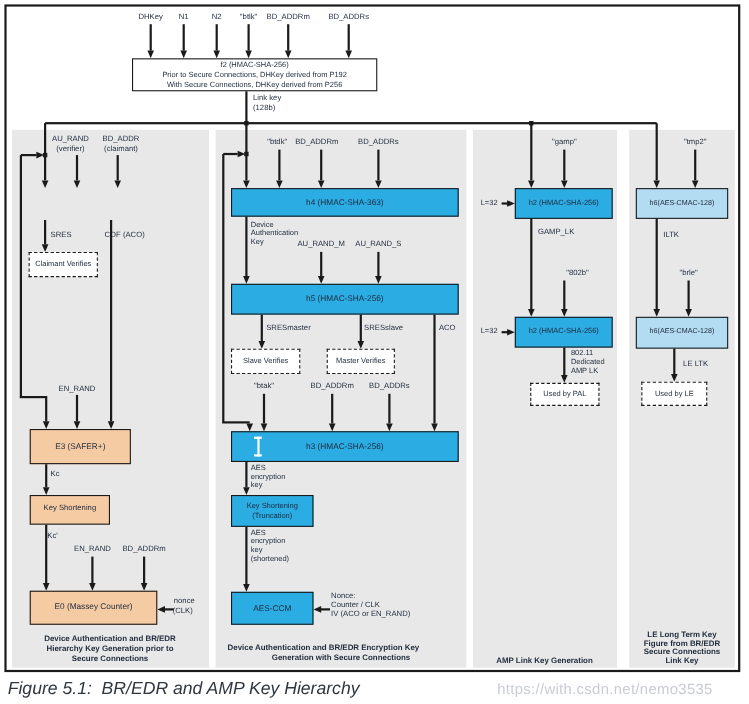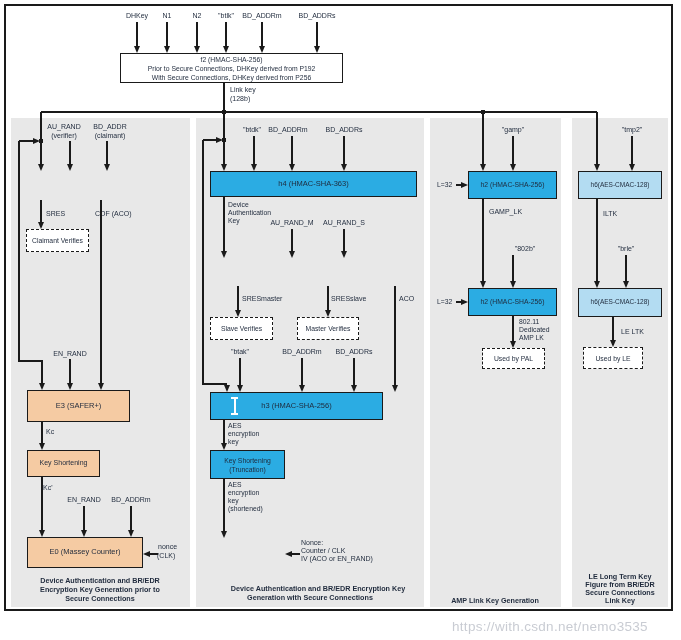--- a/index.html
+++ b/index.html
@@ -116,21 +116,21 @@
   <div class="ad" style="left:101px;top:383px"></div>
 
   <div class="dashed" style="left:26px;top:229px;width:63px;height:23px">
     <span>Claimant Verifies</span>
   </div>
 
   <div class="lbl tc" style="left:70px;top:350px">EN_RAND</div>
   <div class="vl" style="left:69px;top:359px;height:24px"></div>
   <div class="ad" style="left:70px;top:383px"></div>
 
-  <div class="box orange" style="left:27px;top:390px;width:103px;height:32px">
+  <div class="box orange" style="left:27px;top:390px;width:92px;height:32px">
     <span>E3 (SAFER+)</span>
   </div>
 
   <div class="lbl" style="left:46px;top:428px">Kc</div>
   <div class="vl" style="left:41px;top:422px;height:21px"></div>
   <div class="ad" style="left:42px;top:443px"></div>
 
   <div class="box orange" style="left:27px;top:450px;width:73px;height:27px;font-size:7px">
     <span>Key Shortening</span>
   </div>
@@ -149,21 +149,21 @@
   <div class="box orange" style="left:27px;top:537px;width:116px;height:31px">
     <span>E0 (Massey Counter)</span>
   </div>
 
   <div class="lbl" style="left:158px;top:543px">nonce</div>
   <div class="lbl" style="left:157px;top:552px">(CLK)</div>
   <div class="hl" style="left:149px;top:553px;width:9px"></div>
   <div class="al" style="left:143px;top:554px"></div>
 
   <div class="cap" style="left:100px;top:576px">Device Authentication and BR/EDR</div>
-  <div class="cap" style="left:100px;top:585px">Encryption Key Generation prior to</div>
+  <div class="cap" style="left:100px;top:585px">Hierarchy Key Generation prior to</div>
   <div class="cap" style="left:100px;top:594px">Secure Connections</div>
 
   <div class="lbl tc" style="left:252px;top:126px">"btdk"</div>
   <div class="lbl tc" style="left:288px;top:126px">BD_ADDRm</div>
   <div class="lbl tc" style="left:344px;top:126px">BD_ADDRs</div>
   <div class="vl" style="left:253px;top:136px;height:28px"></div>
   <div class="ad" style="left:254px;top:164px"></div>
   <div class="vl" style="left:291px;top:136px;height:28px"></div>
   <div class="ad" style="left:292px;top:164px"></div>
   <div class="vl" style="left:343px;top:136px;height:28px"></div>
@@ -186,20 +186,23 @@
   <div class="vl" style="left:223px;top:197px;height:54px"></div>
   <div class="ad" style="left:224px;top:251px"></div>
 
   <div class="lbl tc" style="left:292px;top:219px">AU_RAND_M</div>
   <div class="lbl tc" style="left:344px;top:219px">AU_RAND_S</div>
   <div class="vl" style="left:291px;top:229px;height:22px"></div>
   <div class="ad" style="left:292px;top:251px"></div>
   <div class="vl" style="left:343px;top:229px;height:22px"></div>
   <div class="ad" style="left:344px;top:251px"></div>
 
+  <div class="box blue" style="left:210px;top:258px;width:207px;height:28px">
+    <span>h5 (HMAC-SHA-256)</span>
+  </div>
 
   <div class="lbl" style="left:242px;top:295px">SRESmaster</div>
   <div class="lbl" style="left:331px;top:295px">SRESslave</div>
   <div class="lbl" style="left:399px;top:295px">ACO</div>
   <div class="vl" style="left:237px;top:286px;height:24px"></div>
   <div class="ad" style="left:238px;top:310px"></div>
   <div class="vl" style="left:327px;top:286px;height:24px"></div>
   <div class="ad" style="left:328px;top:310px"></div>
   <div class="vl" style="left:394px;top:286px;height:99px"></div>
   <div class="ad" style="left:395px;top:385px"></div>
@@ -214,21 +217,21 @@
   <div class="lbl tc" style="left:240px;top:348px">"btak"</div>
   <div class="lbl tc" style="left:302px;top:348px">BD_ADDRm</div>
   <div class="lbl tc" style="left:354px;top:348px">BD_ADDRs</div>
   <div class="vl" style="left:239px;top:358px;height:27px"></div>
   <div class="ad" style="left:240px;top:385px"></div>
   <div class="vl" style="left:301px;top:358px;height:27px"></div>
   <div class="ad" style="left:302px;top:385px"></div>
   <div class="vl" style="left:353px;top:358px;height:27px"></div>
   <div class="ad" style="left:354px;top:385px"></div>
 
-  <div class="box blue" style="left:210px;top:392px;width:173px;height:28px">
+  <div class="box blue" style="left:210px;top:392px;width:207px;height:28px">
     <span>h3 (HMAC-SHA-256)</span>
   </div>
   <div class="ibeam"></div>
 
   <div class="lbl small" style="left:228px;top:422px">AES</div>
   <div class="lbl small" style="left:228px;top:430px">encryption</div>
   <div class="lbl small" style="left:228px;top:438px">key</div>
   <div class="vl" style="left:223px;top:420px;height:23px"></div>
   <div class="ad" style="left:224px;top:443px"></div>
 
@@ -237,28 +240,31 @@
     <span>(Truncation)</span>
   </div>
 
   <div class="lbl small" style="left:228px;top:481px">AES</div>
   <div class="lbl small" style="left:228px;top:489px">encryption</div>
   <div class="lbl small" style="left:228px;top:497px">key</div>
   <div class="lbl small" style="left:228px;top:505px">(shortened)</div>
   <div class="vl" style="left:223px;top:479px;height:52px"></div>
   <div class="ad" style="left:224px;top:531px"></div>
 
+  <div class="box blue" style="left:210px;top:538px;width:75px;height:30px">
+    <span>AES-CCM</span>
+  </div>
 
   <div class="lbl" style="left:301px;top:539px">Nonce:</div>
   <div class="lbl" style="left:301px;top:547px">Counter / CLK</div>
   <div class="lbl" style="left:301px;top:555px">IV (ACO or EN_RAND)</div>
   <div class="hl" style="left:291px;top:553px;width:9px"></div>
   <div class="al" style="left:285px;top:554px"></div>
 
-  <div class="cap" style="left:318px;top:584px">Device Authentication and BR/EDR Encryption Key</div>
+  <div class="cap" style="left:294px;top:584px">Device Authentication and BR/EDR Encryption Key</div>
   <div class="cap" style="left:310px;top:593px">Generation with Secure Connections</div>
 
   <div class="lbl tc" style="left:513px;top:126px">"gamp"</div>
   <div class="vl" style="left:482px;top:112px;height:52px"></div>
   <div class="ad" style="left:483px;top:164px"></div>
   <div class="vl" style="left:512px;top:136px;height:28px"></div>
   <div class="ad" style="left:513px;top:164px"></div>
 
   <div class="box blue small" style="left:468px;top:171px;width:89px;height:28px">
     <span>h2 (HMAC-SHA-256)</span>
@@ -322,15 +328,16 @@
 
   <div class="dashed" style="left:583px;top:347px;width:60px;height:22px">
     <span>Used by LE</span>
   </div>
 
   <div class="cap" style="left:620px;top:572px">LE Long Term Key</div>
   <div class="cap" style="left:620px;top:580px">Figure from BR/EDR</div>
   <div class="cap" style="left:620px;top:588px">Secure Connections</div>
   <div class="cap" style="left:620px;top:596px">Link Key</div>
 
+  <div class="figcap">Figure 5.1:  BR/EDR and AMP Key Hierarchy</div>
   <div class="wm">https://with.csdn.net/nemo3535</div>
 
 </div>
 
 </body></html>

